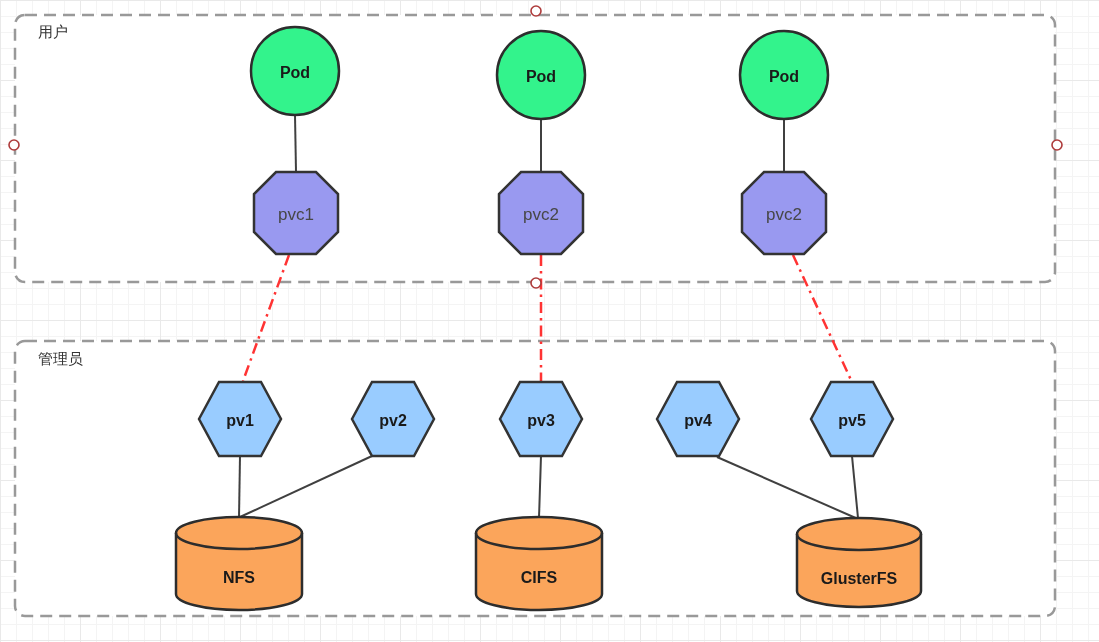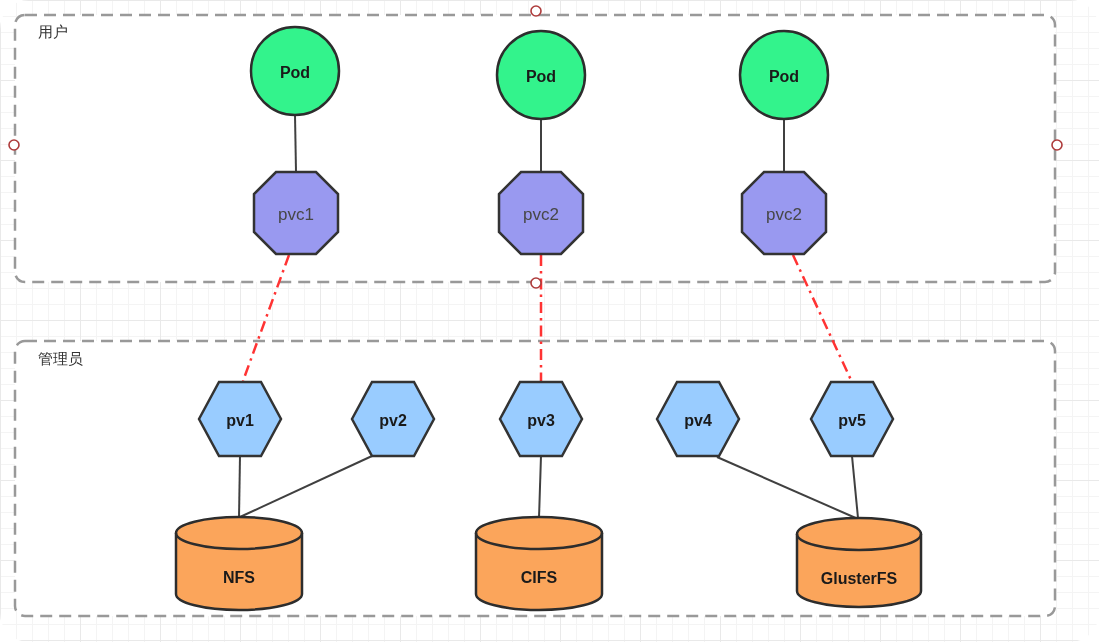--- a/index.html
+++ b/index.html
@@ -8,21 +8,20 @@
     width:1099px;height:642px;
     overflow:hidden;
     background-color:#ffffff;
     background-image:
       linear-gradient(to right,#e9e9e9 1px,transparent 1px),
       linear-gradient(to bottom,#e9e9e9 1px,transparent 1px),
       linear-gradient(to right,#f4f4f4 1px,transparent 1px),
       linear-gradient(to bottom,#f4f4f4 1px,transparent 1px);
     background-size:80px 80px,80px 80px,16px 16px,16px 16px;
     font-family:"Liberation Sans","DejaVu Sans",sans-serif;
-    border-radius:29px;
   }
   svg{position:absolute;left:0;top:0;}
   .group-box{stroke:#999999;stroke-width:2.5;stroke-dasharray:12 7;}
   .group-label{font:400 15px "Liberation Sans","DejaVu Sans",sans-serif;fill:#333333;}
   .pod-shape{stroke:#2d2d2d;stroke-width:2.5;}
   .pvc-shape{stroke:#333333;stroke-width:2.5;}
   .pv-shape{stroke:#333333;stroke-width:2.5;}
   .cyl-shape{stroke:#2d2d2d;stroke-width:2.5;}
   .cyl-arc{fill:none;stroke:#2d2d2d;stroke-width:2.5;}
   .bold-label{font:700 16px "Liberation Sans","DejaVu Sans",sans-serif;fill:#1a1a1a;

